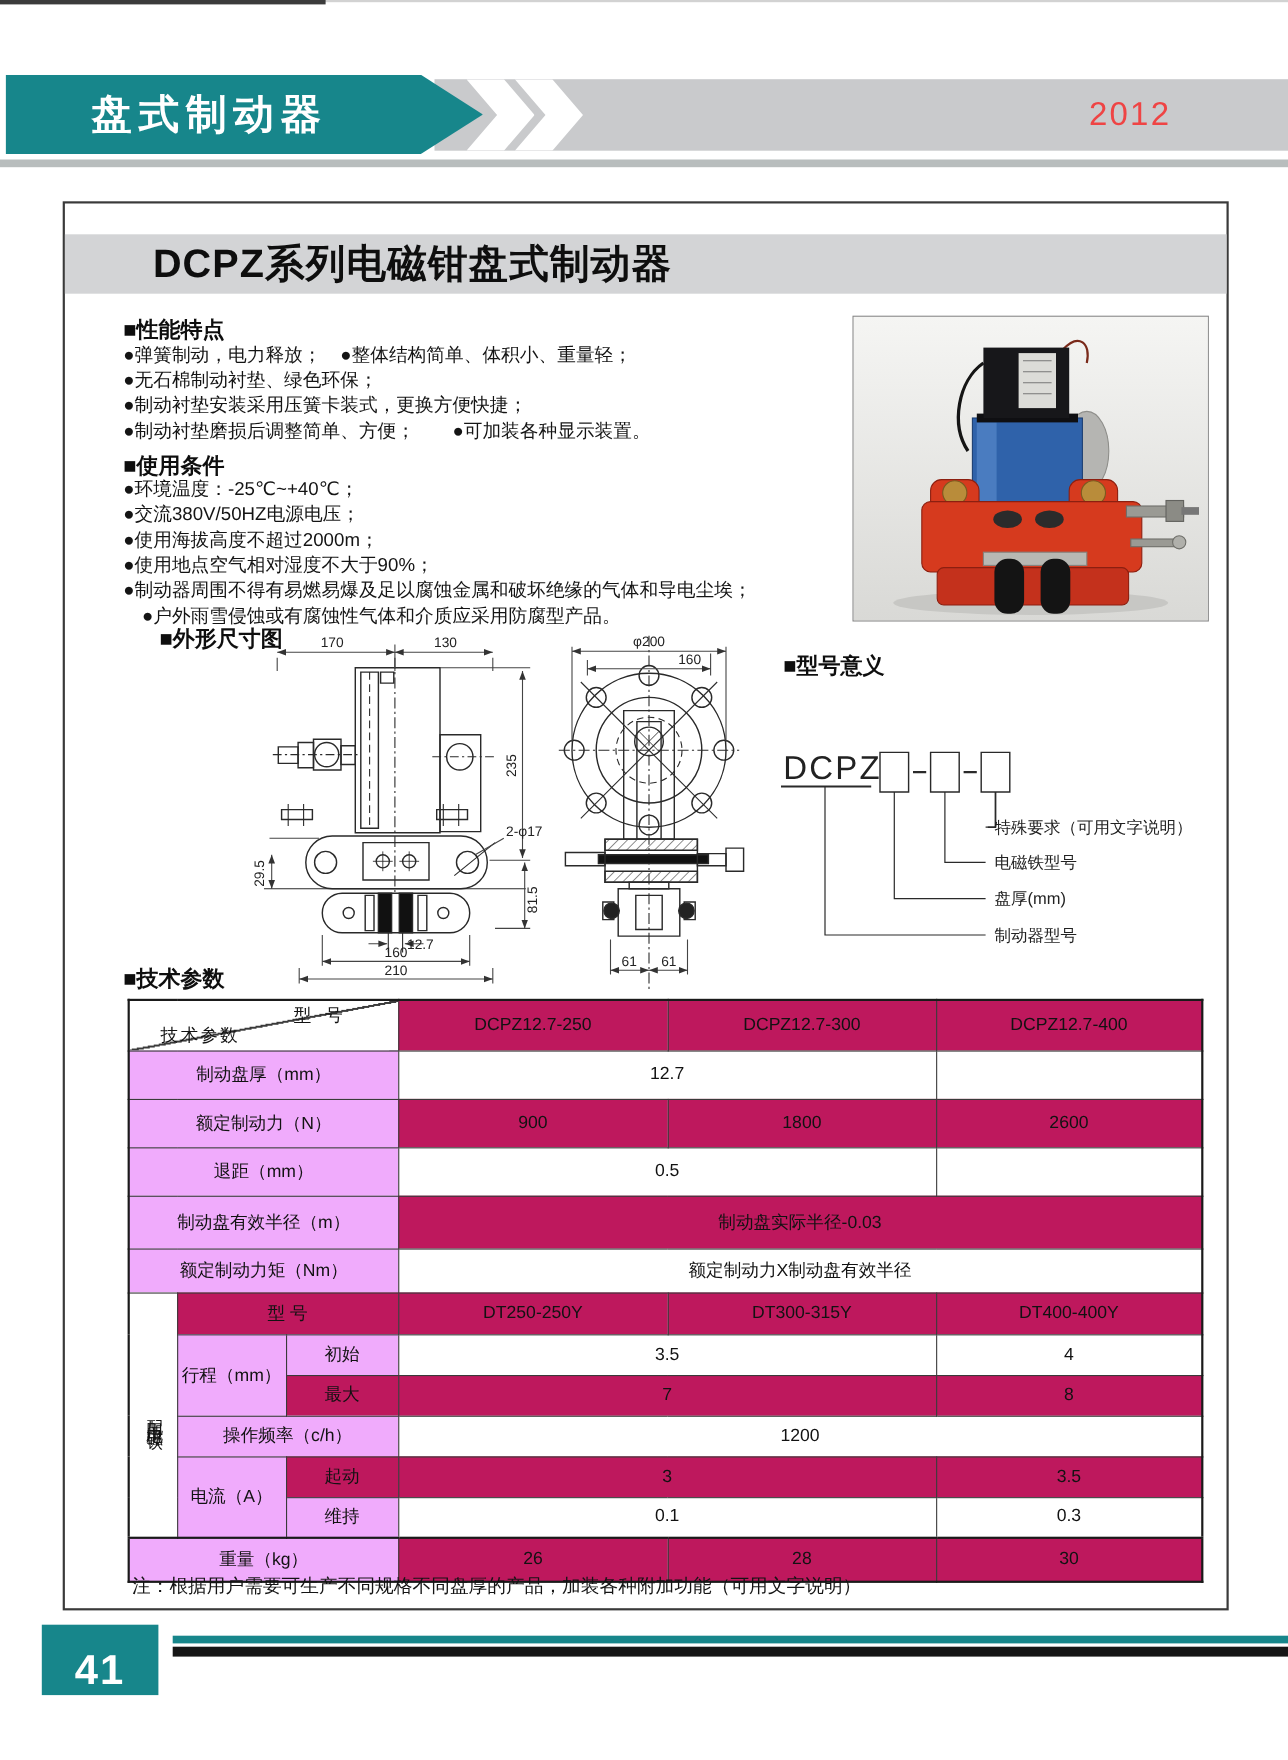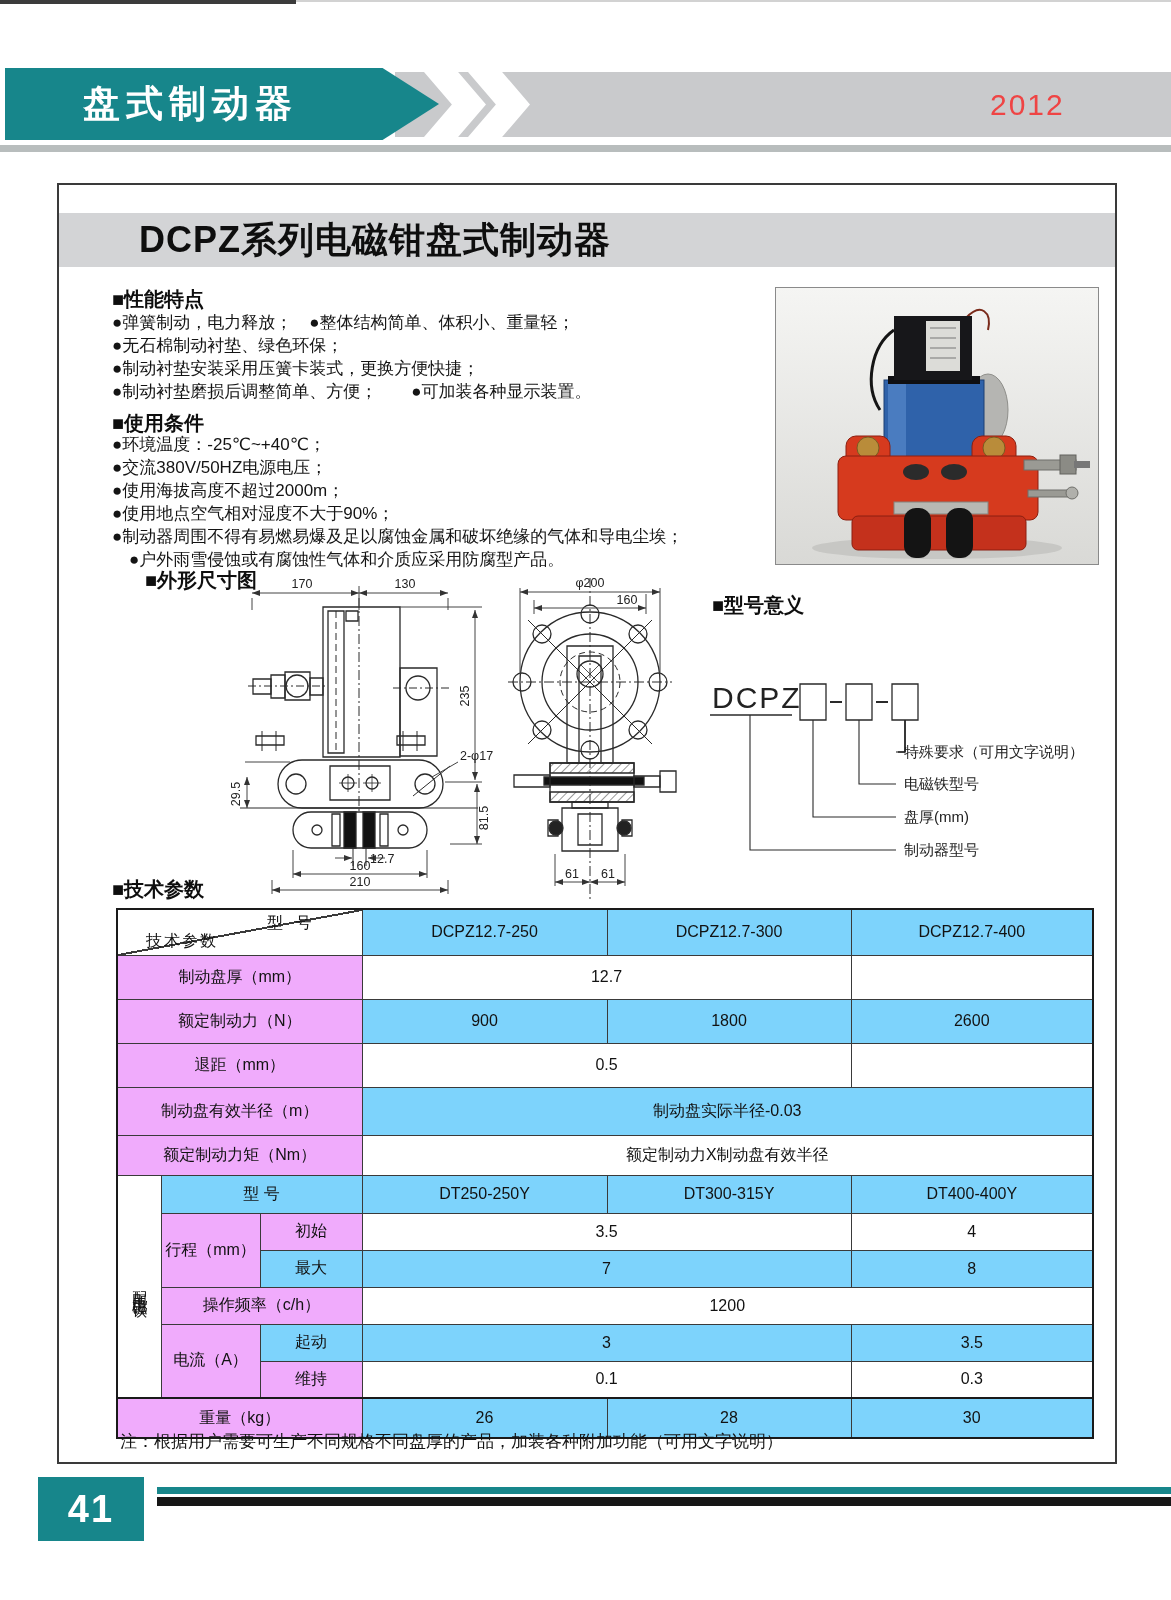--- a/index.html
+++ b/index.html
@@ -33,35 +33,35 @@
   .photo-frame{left:775px;top:287px;width:322px;height:276px;border:1px solid #8a8a8a;background:#eee;}
 
   
   svg text{font-family:"Liberation Sans","DejaVu Sans",sans-serif;}
   .dwg line,.dwg rect,.dwg circle,.dwg path,.dwg polyline{vector-effect:non-scaling-stroke;}
 
   
   table.tech{position:absolute;left:116px;top:908px;width:976px;border-collapse:collapse;
              table-layout:fixed;border:2px solid #1a1a1a;font-size:16px;color:#121212;}
   table.tech td{border:1px solid #3a3a3a;text-align:center;vertical-align:middle;padding:0;}
-  td.gray{background:#7dd3fc;}
+  td.gray{background:#be185d;}
   td.lab{background:#f0abfc;}
   tr.wrow td{border-top:2px solid #1a1a1a;}
   td.vertical{background:#fff;writing-mode:vertical-lr;text-orientation:upright;
               letter-spacing:3px;font-size:15px;padding:4px 0;}
   td.diag{position:relative;background:
       linear-gradient(to bottom right,transparent calc(50% - 1px),#3a3a3a calc(50% - 1px),#3a3a3a calc(50% + 1px),transparent calc(50% + 1px));}
   td.diag .c-top{position:absolute;right:46px;top:3px;font-size:16px;letter-spacing:4px;}
   td.diag .c-bot{position:absolute;left:28px;bottom:3px;font-size:16px;letter-spacing:2px;}
 
   .note-text{left:120px;top:1430px;font-size:17px;color:#141414;}
 
   
   .pagenum-box{left:38px;top:1477px;width:106px;height:64px;background:#17868b;
-               display:flex;align-items:center;justify-content:center;}
+               display:flex;align-items:flex-end;justify-content:center;}
   .pagenum{color:#fff;font-size:38px;font-weight:bold;letter-spacing:2px;}
   .foot-teal{left:157px;top:1487px;width:1014px;height:7px;background:#17868b;}
   .foot-black{left:157px;top:1497px;width:1014px;height:9px;background:#161616;}
 </style>
 </head>
 <body>
 
 <div class="abs topline-light"></div>
 <div class="abs topline-dark"></div>
 <div class="abs banner-gray"></div>

